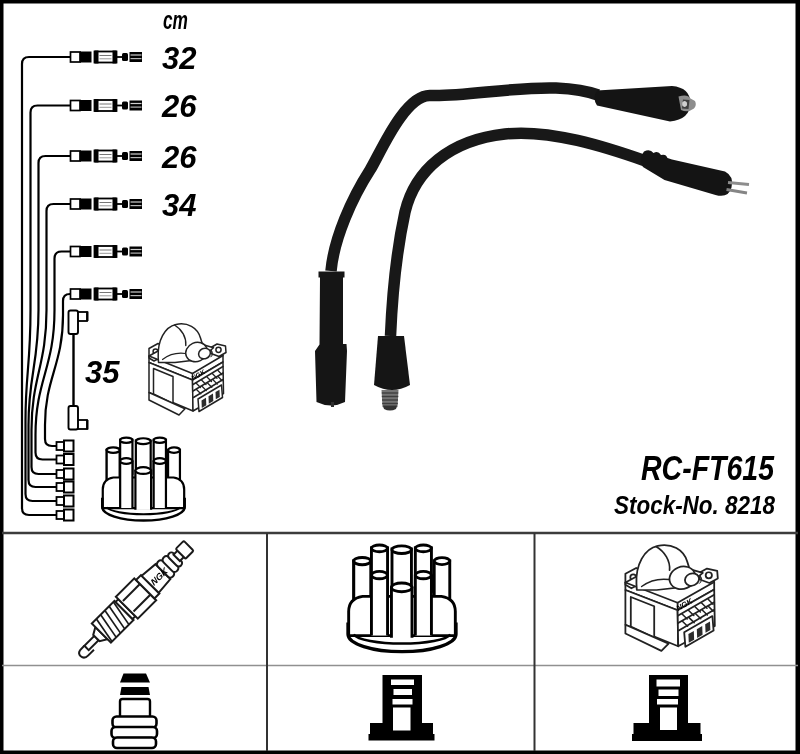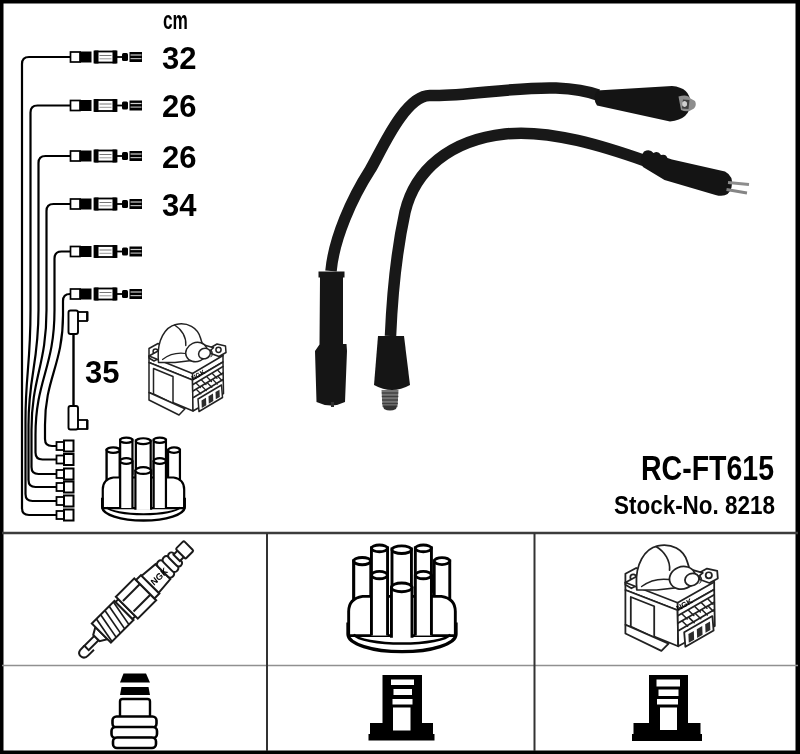--- a/index.html
+++ b/index.html
@@ -1,16 +1,16 @@
 <!DOCTYPE html>
 <html><head>
 <meta charset="utf-8">
 <style>
   html,body{margin:0;padding:0;background:#fff;}
-  #page{position:relative;width:800px;height:754px;background:#d946ef;overflow:hidden;}
+  #page{position:relative;width:800px;height:754px;background:#d946ef;overflow:hidden;font-style:italic;}
   svg{display:block;}
   text{font-family:"Liberation Sans",sans-serif;font-weight:bold;fill:#000;}
 </style>
 </head>
 <body>
 <div id="page">
 <svg width="800" height="754" viewBox="0 0 800 754">
   <rect x="0" y="0" width="800" height="754" fill="#ffffff"></rect>
 
   <rect x="0" y="0" width="800" height="3.5" fill="#000"></rect>

